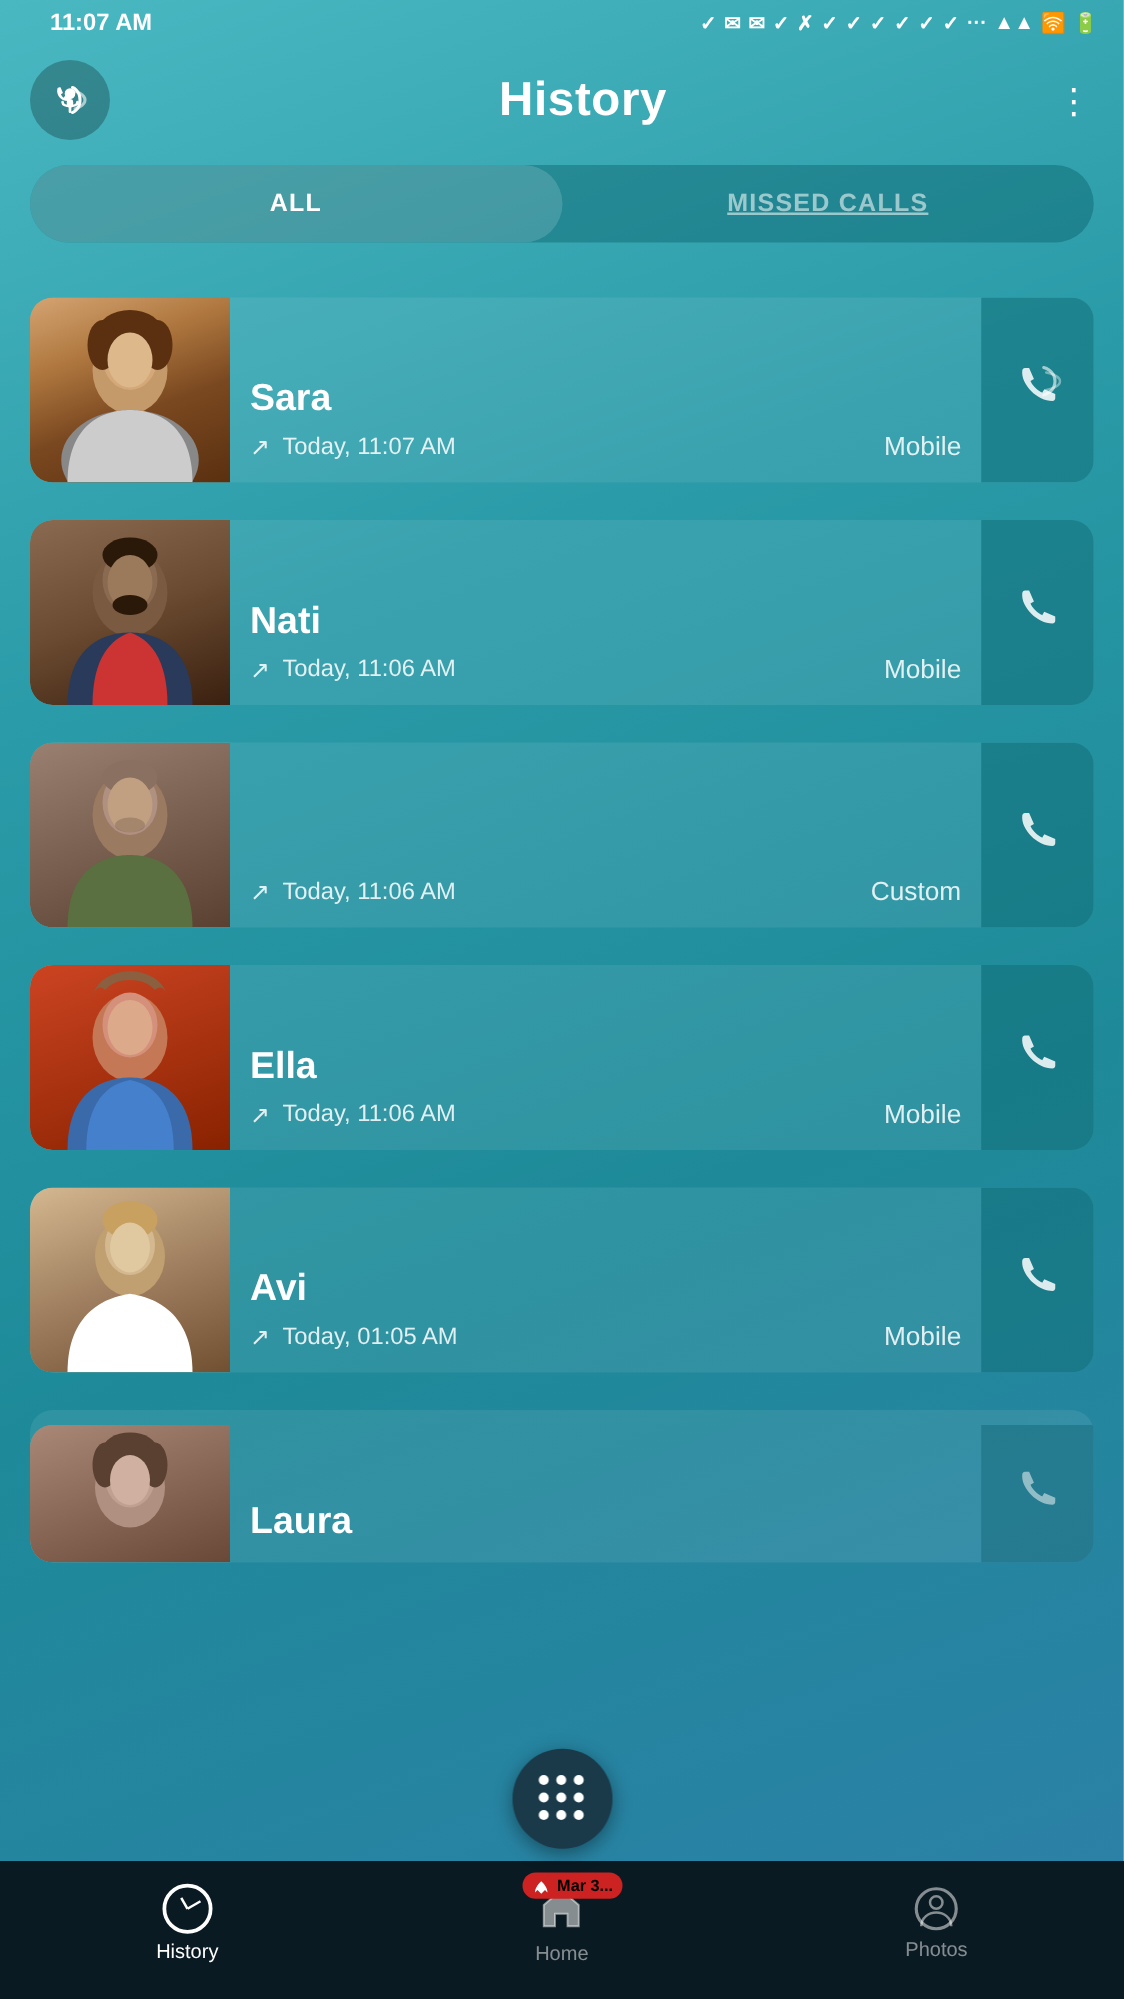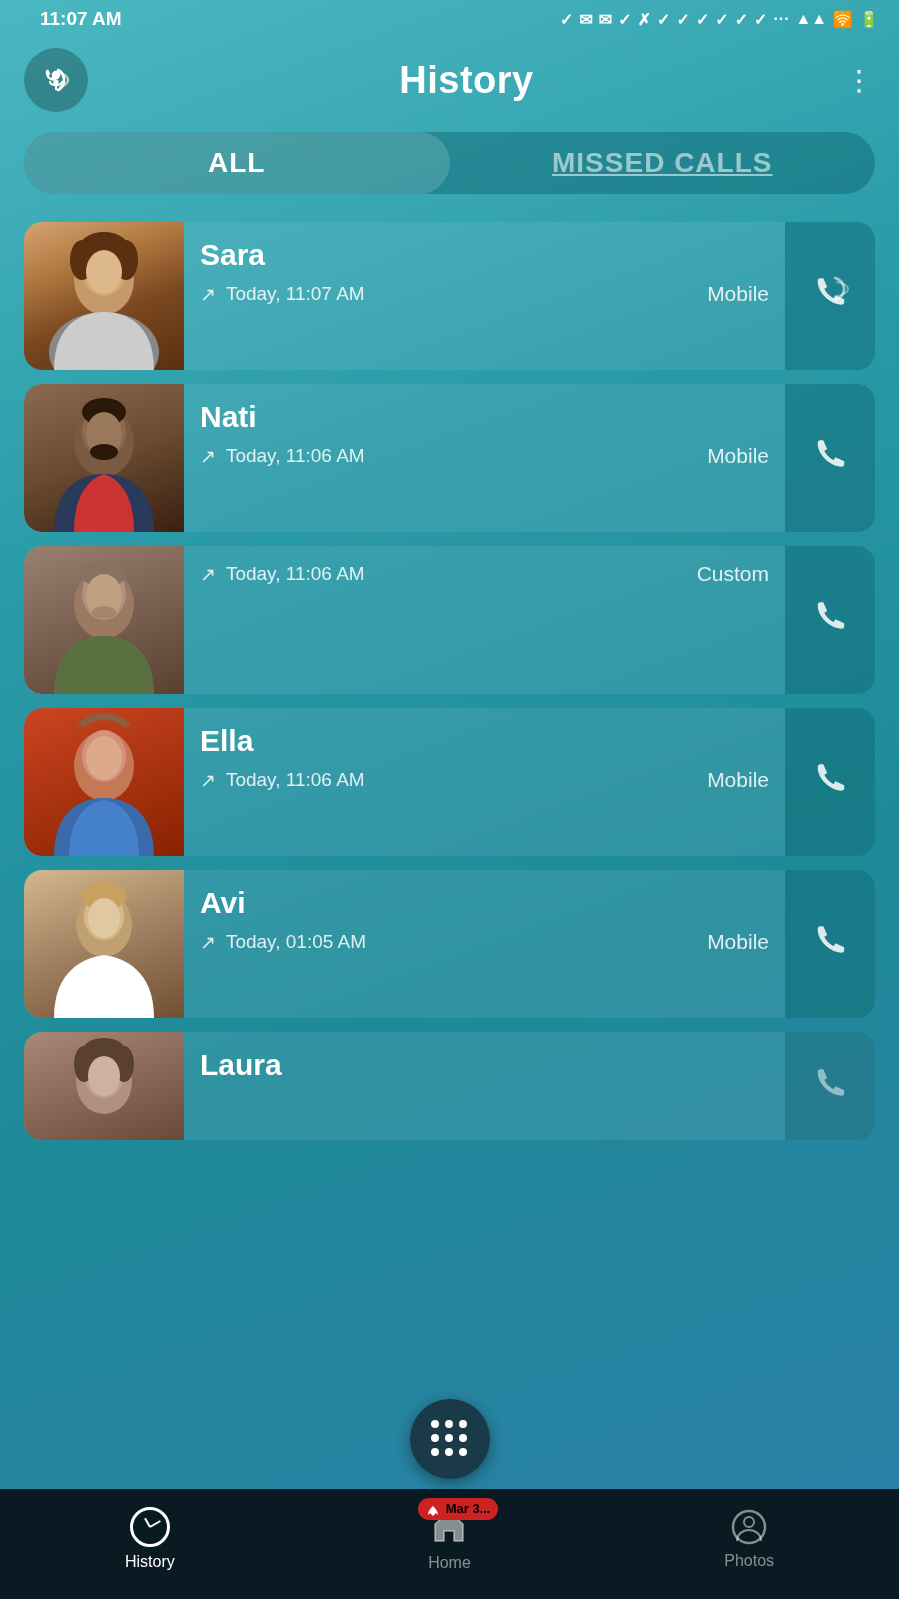--- a/index.html
+++ b/index.html
@@ -61,21 +61,21 @@
       border-radius: 50px;
       display: flex;
       overflow: hidden;
       height: 62px;
     }
     .filter-tab {
       flex: 1;
       display: flex;
       align-items: center;
       justify-content: center;
-      font-size: 28px;
+      font-size: 20px;
       font-weight: 700;
       cursor: pointer;
       letter-spacing: 1px;
     }
     .filter-tab.active {
       background: rgba(255,255,255,0.15);
       border-radius: 50px;
     }
     .filter-tab.inactive {
       color: rgba(255,255,255,0.55);
@@ -85,26 +85,27 @@
     
     .call-list {
       padding: 0 24px;
       display: flex;
       flex-direction: column;
       gap: 14px;
     }
 
     .call-item {
       display: flex;
-      align-items: flex-start;
+      align-items: flex-end;
       background: rgba(255,255,255,0.08);
       border-radius: 18px;
       overflow: hidden;
       height: 148px;
       cursor: pointer;
+      margin-top: 16px;
     }
 
     .call-avatar {
       width: 160px;
       height: 148px;
       flex-shrink: 0;
       overflow: hidden;
       border-radius: 18px 0 0 18px;
       background: #5ba8b0;
     }
@@ -253,21 +254,21 @@
       height: 12px;
       background: white;
       bottom: 50%;
       left: 50%;
       transform: translateX(-50%) rotate(60deg);
       transform-origin: bottom center;
     }
 
     
     .call-item.partial {
-      height: 108px;
+      height: 122px;
     }
 
     .partial .call-avatar {
       height: 110px;
     }
 
     .partial .call-action {
       height: 110px;
     }
 

